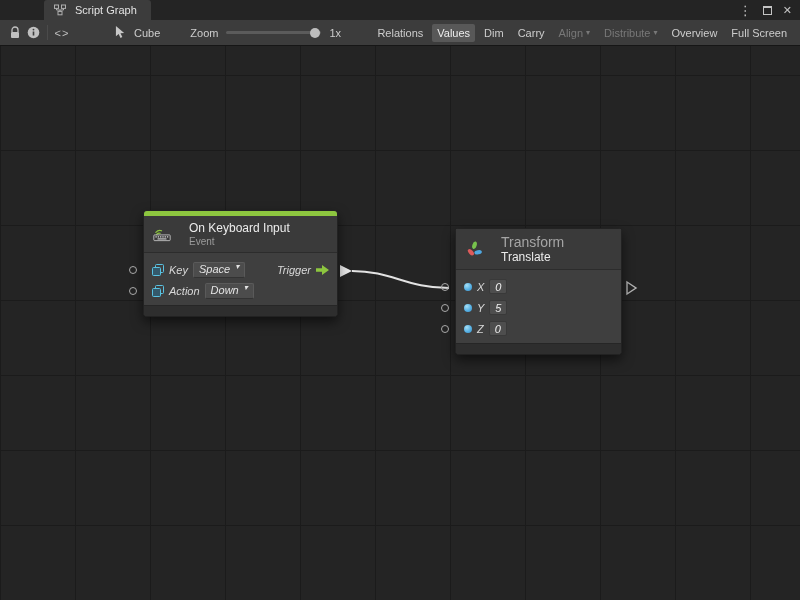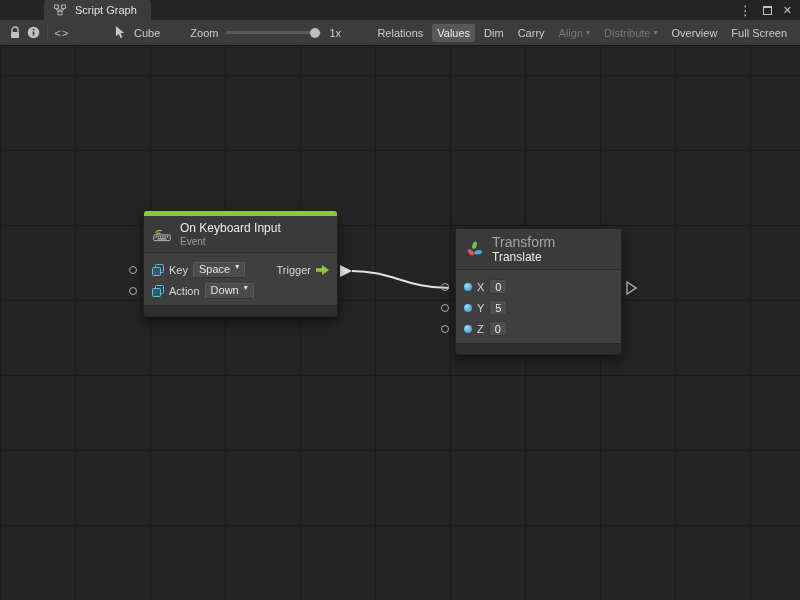--- a/index.html
+++ b/index.html
@@ -38,26 +38,26 @@
       linear-gradient(to right, #1B1B1B 1px, transparent 1px),
       linear-gradient(to bottom, #1B1B1B 1px, transparent 1px);
     background-size:75px 75px; background-position:0 29px; }
   .wires { position:absolute; inset:0; pointer-events:none; }
 
   
   .node { position:absolute; background:#3F3F3F; border:1px solid #222222; border-radius:4px; box-shadow:0 5px 12px rgba(0,0,0,.55); }
   .node-keyboard { left:143px; top:164px; width:195px; }
   .node-translate { left:455px; top:182px; width:167px; }
   .event-strip { height:5px; background:#8DC63F; border-radius:3px 3px 0 0; }
-  .node-header { display:flex; align-items:center; gap:9px; padding:5px 9px; background:#3A3A3A; border-bottom:1px solid #2C2C2C; }
+  .node-header { display:flex; align-items:center; gap:18px; padding:5px 9px; background:#3A3A3A; border-bottom:1px solid #2C2C2C; }
   .node-titles { display:flex; flex-direction:column; }
   .node-title { font-size:12px; color:#ECECEC; }
   .node-subtitle { font-size:10px; color:#9B9B9B; margin-top:1px; }
   .node-cat { font-size:14px; color:#A5A5A5; }
-  .node-body { padding:6px 0 4px; }
+  .node-body { padding:6px 0 4px;font-style:italic; }
   .row { position:relative; display:flex; align-items:center; height:21px; padding:0 8px; gap:5px; font-size:11px; color:#D8D8D8; }
   .spacer { flex:1; }
   .port-circle { position:absolute; left:-15px; top:50%; margin-top:-4px; width:8px; height:8px; border:1px solid #A9A9A9; border-radius:50%; background:transparent; }
   .value-dot { width:8px; height:8px; border-radius:50%; background:radial-gradient(circle at 35% 30%, #A6DFF5 0%, #57B1E4 55%, #3C8FC6 100%); flex:none; }
   .dropdown { display:inline-flex; gap:5px; height:16px; padding:0 5px; background:#4C4C4C; border:1px solid #5A5A5A; border-bottom-color:#333; border-radius:2px; color:#E4E4E4; }
   .value-field { display:inline-flex; align-items:center; gap:4px; height:15px; padding:0 5px; background:#4E4E4E; border:1px solid #393939; border-radius:2px; color:#F0F0F0; }
   .target-glyph { font-size:10px; color:#D5D5D5; }
   .node-footer { height:11px; background:#2E2E2E; border-top:1px solid #262626; border-radius:0 0 3px 3px; }
   .flow-arrow { display:inline-flex; flex:none; }
 </style>

